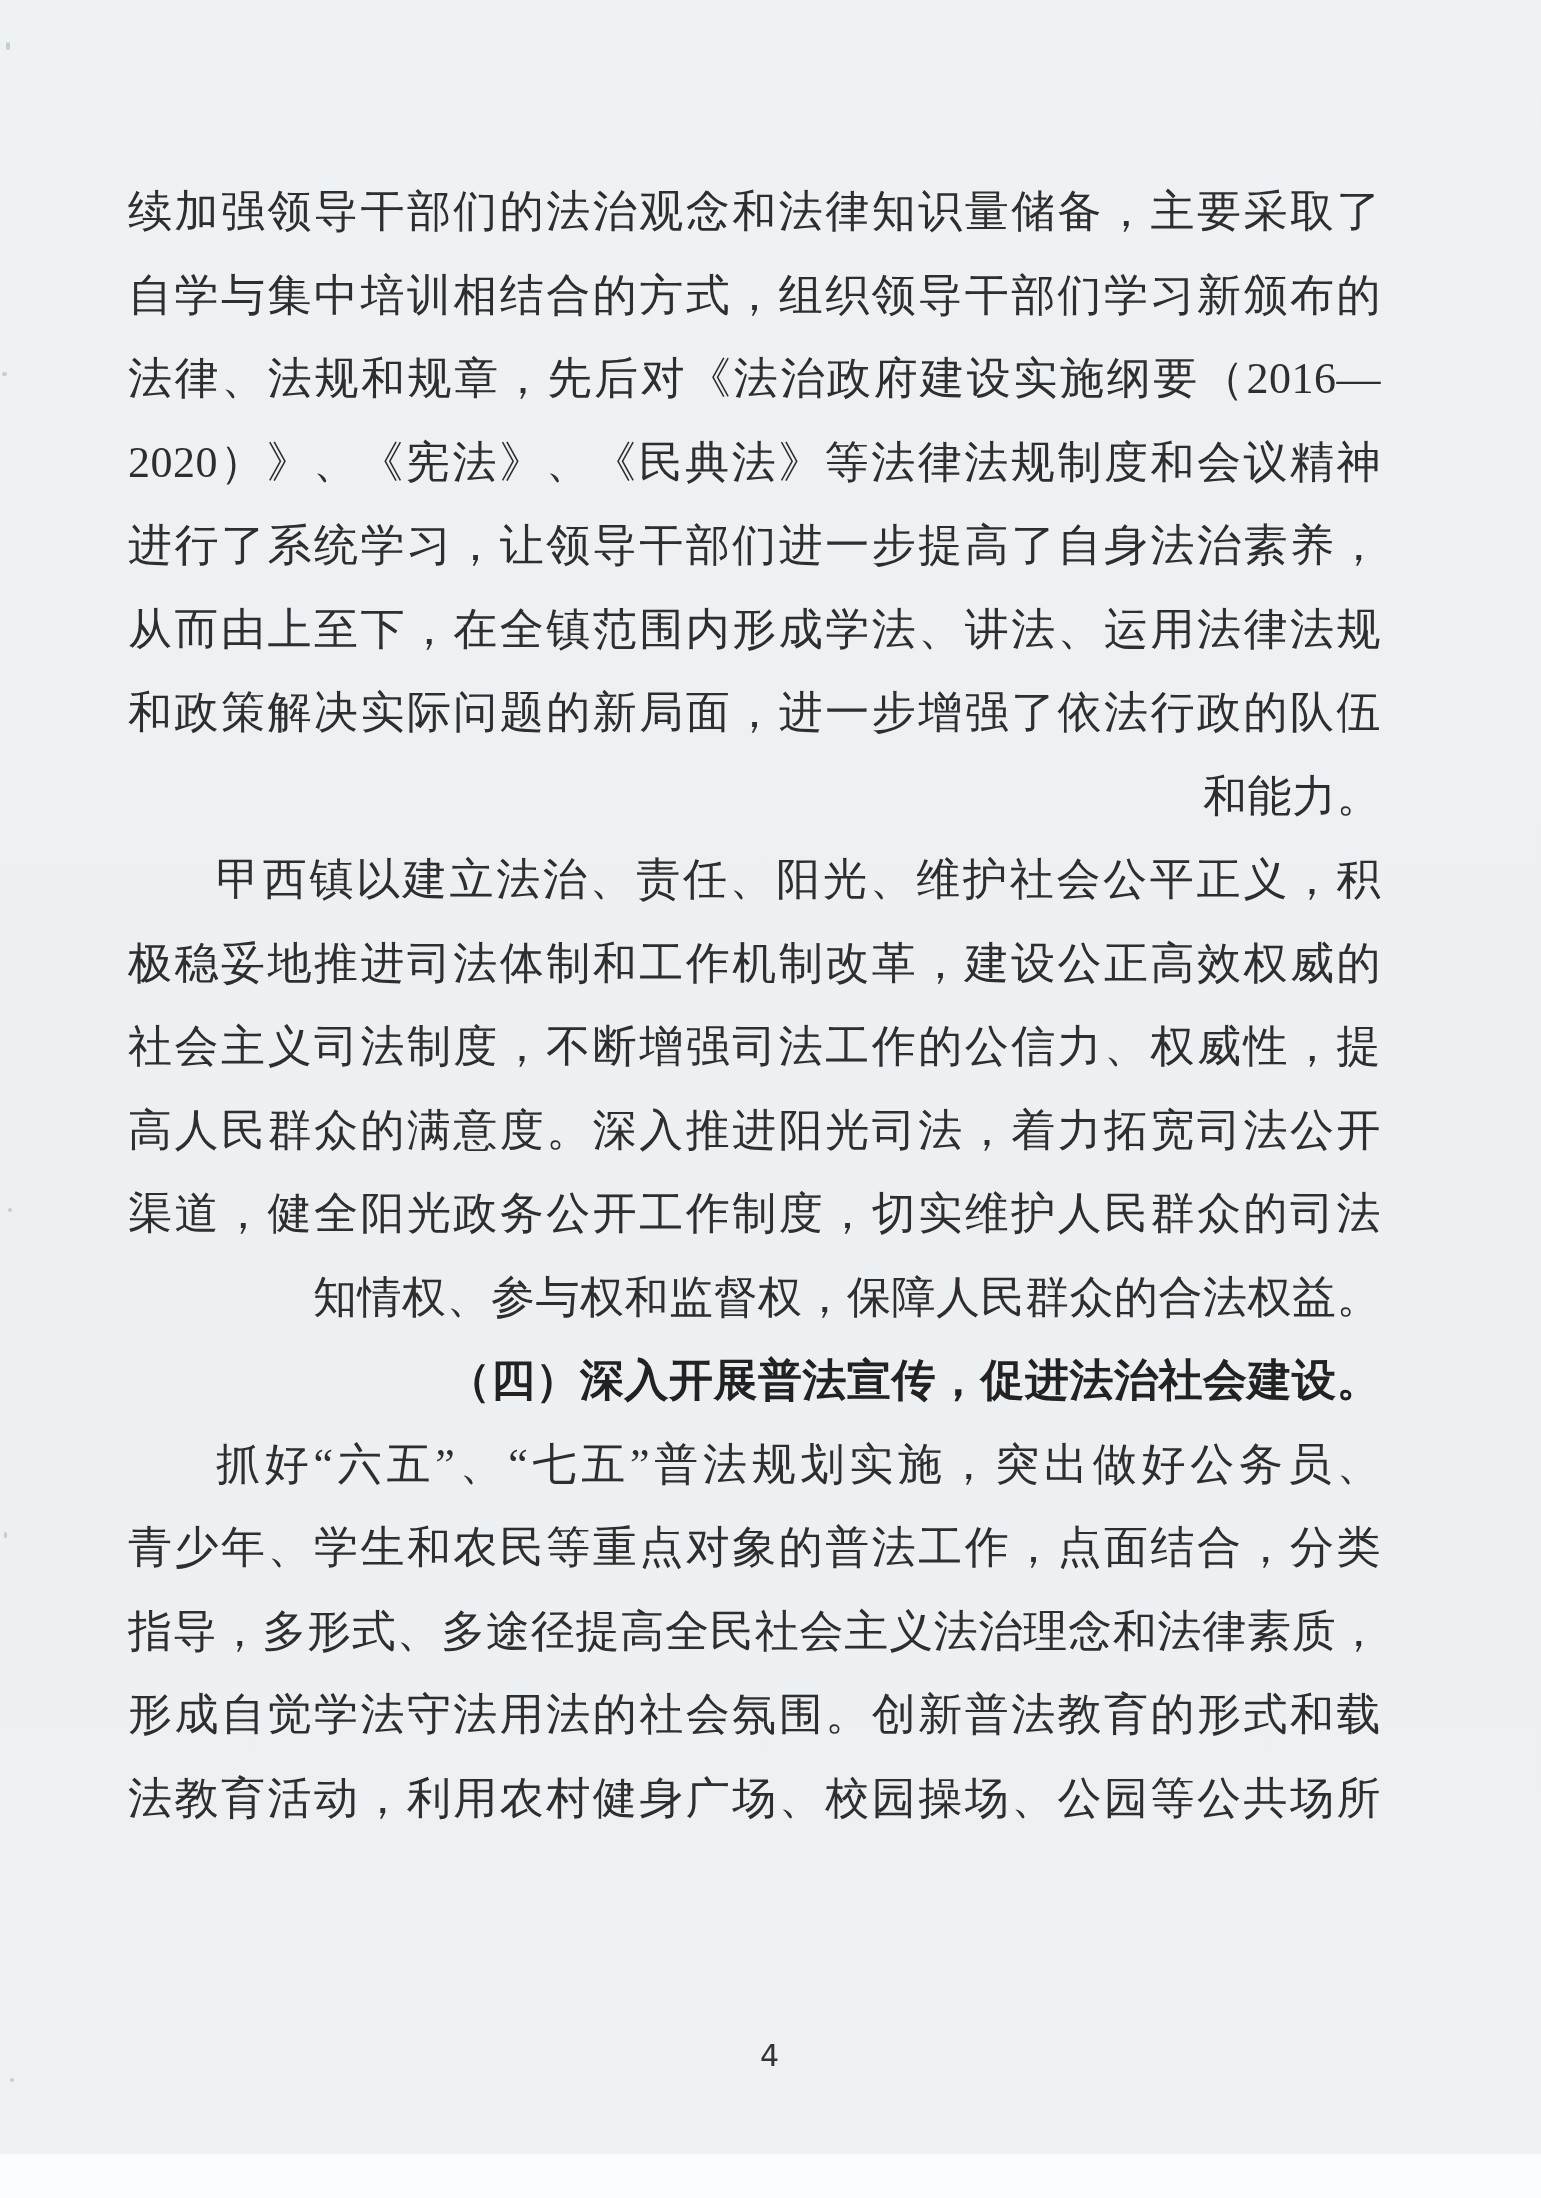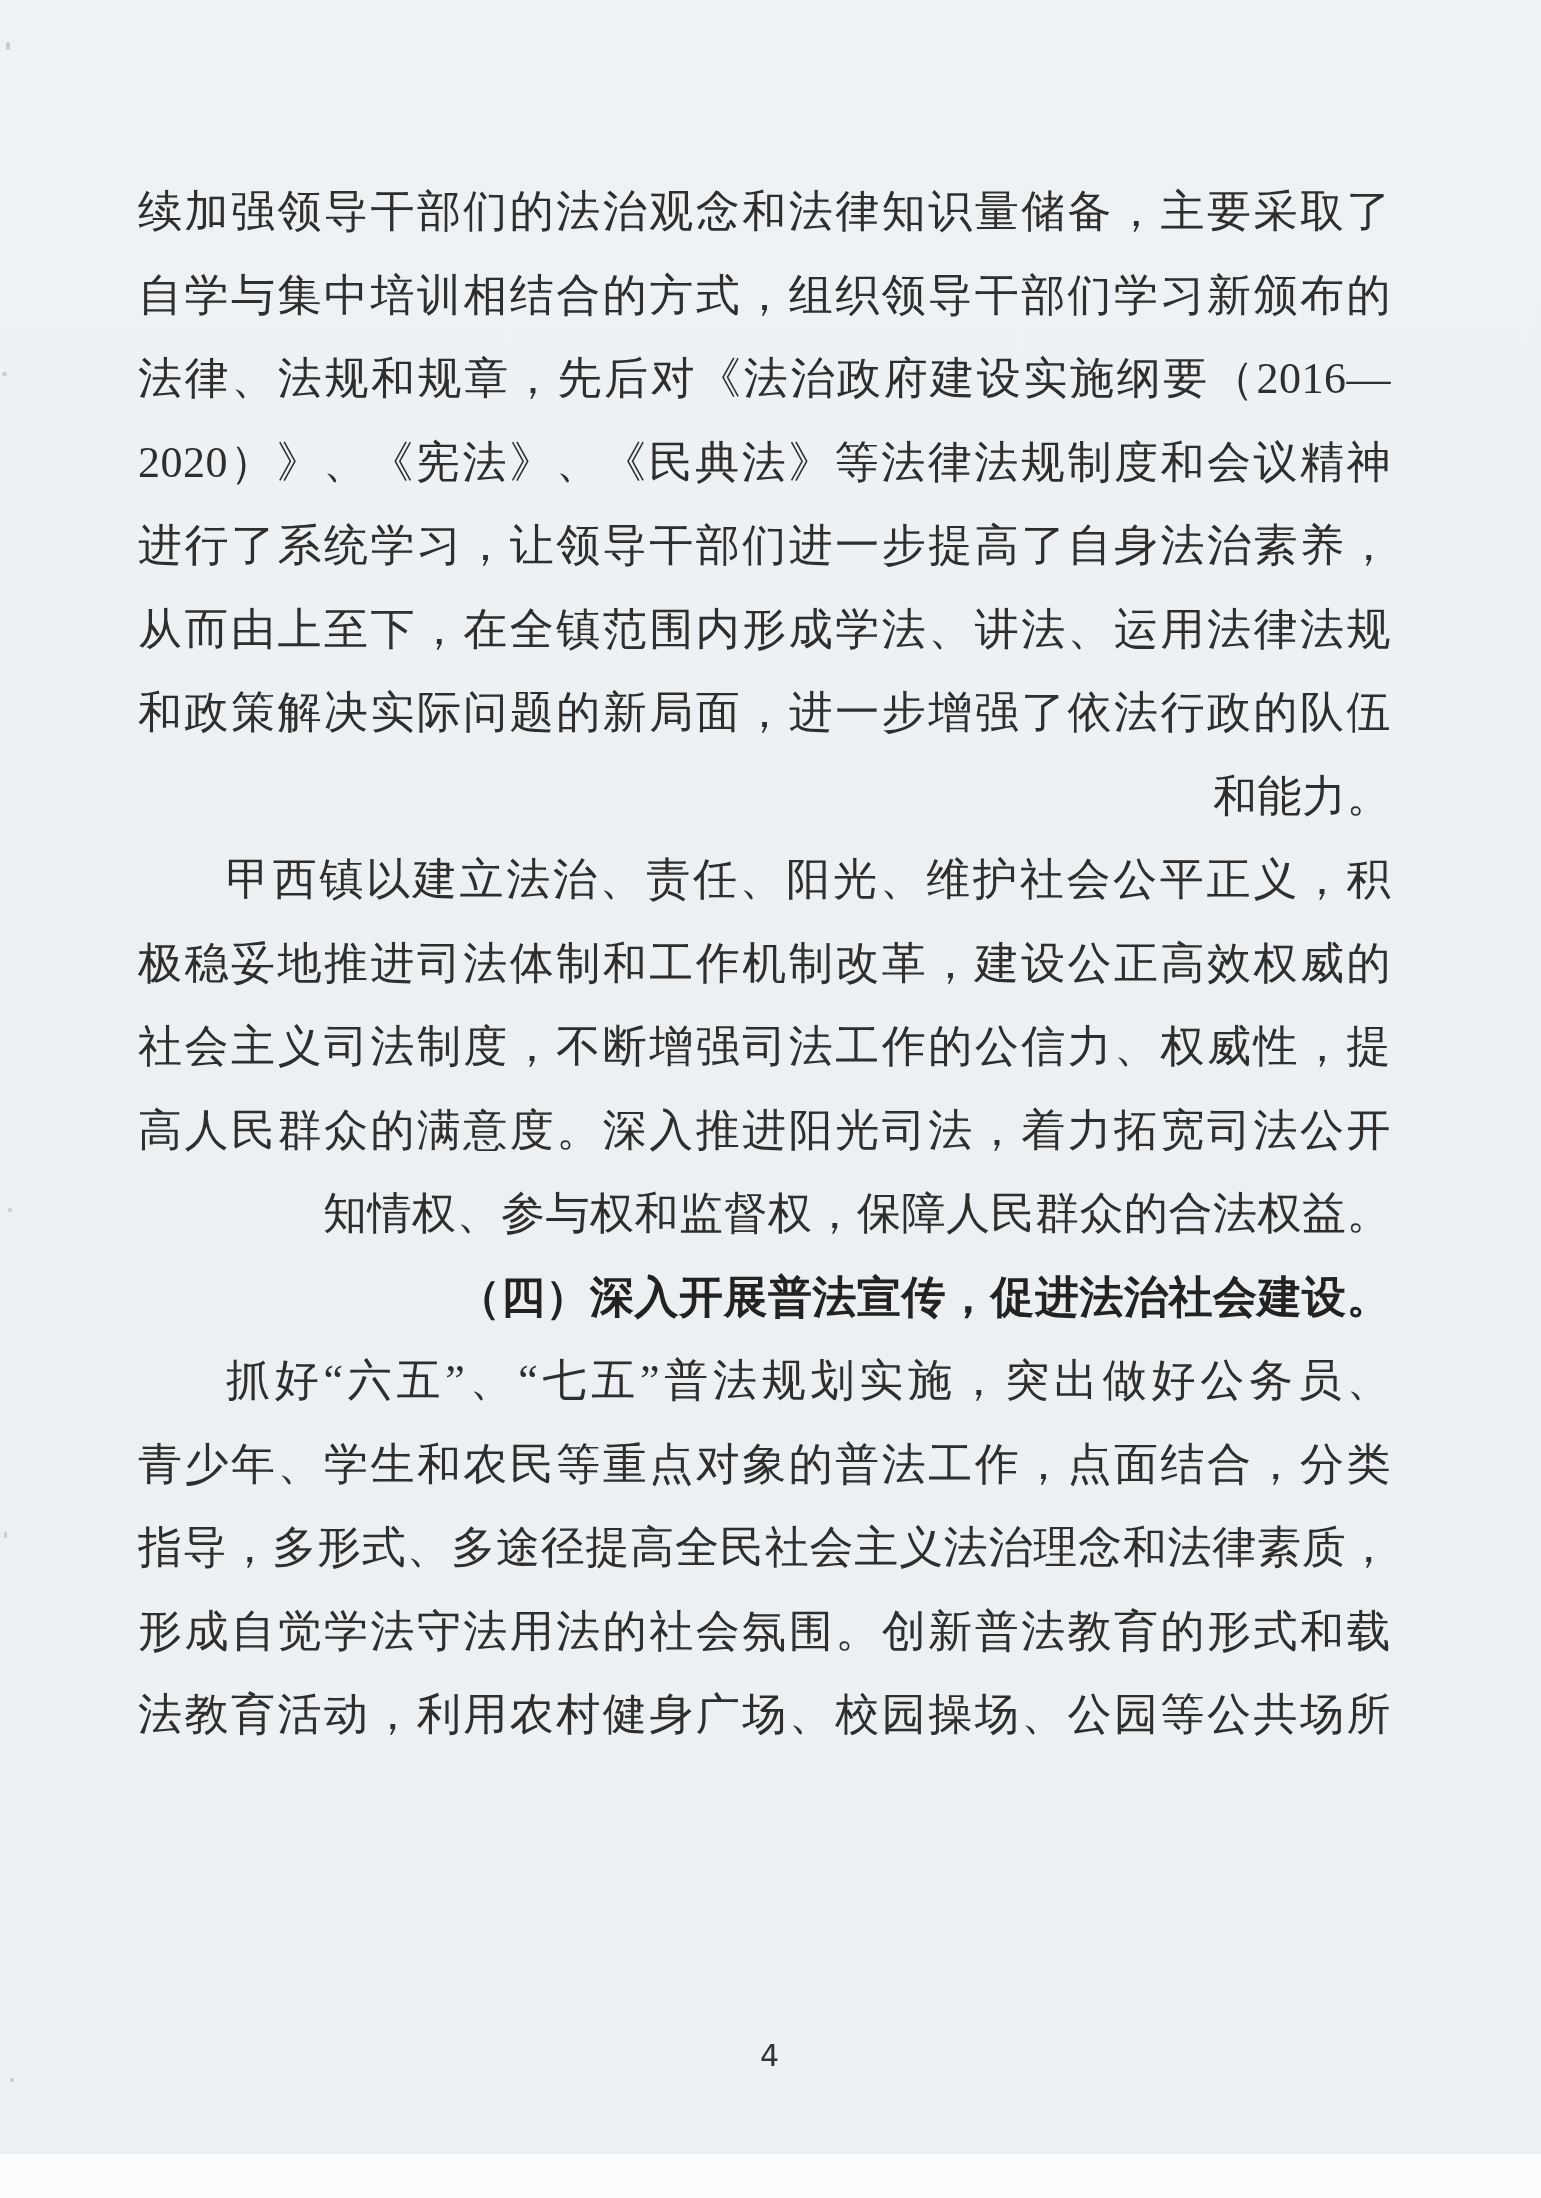--- a/index.html
+++ b/index.html
@@ -4,21 +4,21 @@
 <style>
   html,body { margin:0; padding:0; }
   .page {
     position:relative;
     width:1541px; height:2198px;
     background:linear-gradient(180deg,#eef2f4 0%,#ecf0f2 55%,#edf1f3 97%,#eef2f4 100%);
     overflow:hidden;
     font-family:"Liberation Serif","DejaVu Serif",serif;
   }
   .content {
-    position:absolute; left:138px; top:170px; width:1253px;
+    position:absolute; left:128px; top:170px; width:1253px;
   }
   .line {
     height:83.5px; line-height:83.5px;
     font-size:44px; color:#2e2e2e;
     letter-spacing:0.5px;
   }
   .j {            
     text-align:justify;
     text-align-last:justify;
     text-justify:inter-character;
@@ -54,20 +54,21 @@
       <div class="line j">法律、法规和规章，先后对《法治政府建设实施纲要（2016—</div>
       <div class="line j">2020）》、《宪法》、《民典法》等法律法规制度和会议精神</div>
       <div class="line j">进行了系统学习，让领导干部们进一步提高了自身法治素养，</div>
       <div class="line j">从而由上至下，在全镇范围内形成学法、讲法、运用法律法规</div>
       <div class="line j">和政策解决实际问题的新局面，进一步增强了依法行政的队伍</div>
       <div class="line l">和能力。</div>
       <div class="line j ind">甲西镇以建立法治、责任、阳光、维护社会公平正义，积</div>
       <div class="line j">极稳妥地推进司法体制和工作机制改革，建设公正高效权威的</div>
       <div class="line j">社会主义司法制度，不断增强司法工作的公信力、权威性，提</div>
       <div class="line j">高人民群众的满意度。深入推进阳光司法，着力拓宽司法公开</div>
+      <div class="line j">渠道，健全阳光政务公开工作制度，切实维护人民群众的司法</div>
       <div class="line l">知情权、参与权和监督权，保障人民群众的合法权益。</div>
       <div class="line h l ind">（四）深入开展普法宣传，促进法治社会建设。</div>
       <div class="line j ind">抓好“六五”、“七五”普法规划实施，突出做好公务员、</div>
       <div class="line j">青少年、学生和农民等重点对象的普法工作，点面结合，分类</div>
       <div class="line j">指导，多形式、多途径提高全民社会主义法治理念和法律素质，</div>
       <div class="line j">形成自觉学法守法用法的社会氛围。创新普法教育的形式和载</div>
       <div class="line j">法教育活动，利用农村健身广场、校园操场、公园等公共场所</div>
     </div>
 
   <div class="page-number">4</div>

